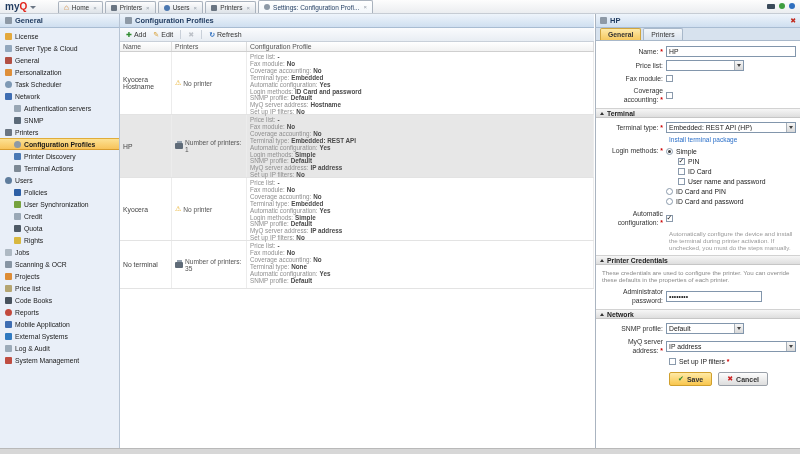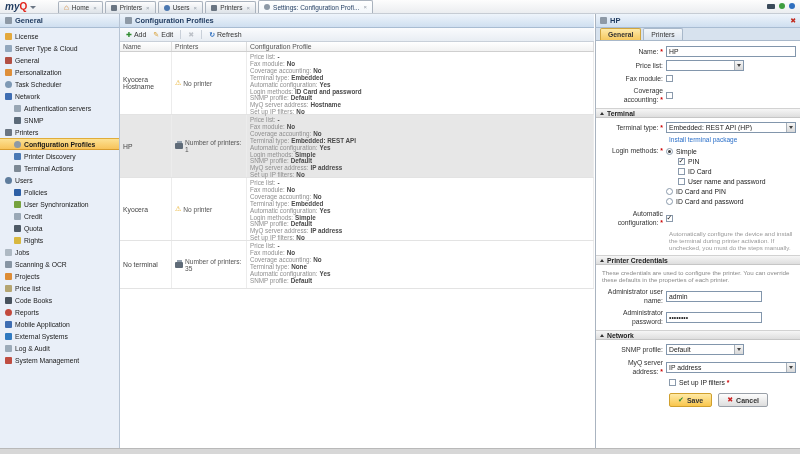--- a/index.html
+++ b/index.html
@@ -4,21 +4,21 @@
 <style>
   * { margin:0; padding:0; box-sizing:border-box; }
   html,body { width:800px; height:454px; overflow:hidden; }
   body { font-family:"Liberation Sans","DejaVu Sans",sans-serif; background:#fff; position:relative; color:#222; }
 
   
   .chrome { position:absolute; left:0; top:0; width:800px; height:14px;
     background:linear-gradient(#fdfdfd,#ebedf0); border-bottom:1px solid #c6ccd4;
     display:flex; align-items:flex-end; }
   .logo { position:absolute; left:5px; top:1px; font-size:10px; font-weight:bold; letter-spacing:0; }
-  .logo .my { color:#1f3a5f;font-style:italic; } .logo .q { color:#e2231a; }
+  .logo .my { color:#1f3a5f; } .logo .q { color:#e2231a; }
   .logo-caret { display:inline-block; width:0; height:0; border-left:3px solid transparent;
     border-right:3px solid transparent; border-top:3px solid #6b7684; margin-left:3px; vertical-align:middle;}
   .tabs { display:flex; gap:2px; margin-left:58px; align-items:flex-end; }
   .tab { height:12px; display:flex; align-items:center; gap:3px; padding:0 5px;
     font-size:6.5px; color:#333; background:linear-gradient(#fdfdfd,#dde2e8);
     border:1px solid #a9b2bd; border-bottom:none; border-radius:2px 2px 0 0; }
   .tab.active { background:linear-gradient(#ffffff,#f2f6fa); height:13px; color:#1f3a5f; }
   .tab .ticon { width:6px; height:6px; border-radius:1px; display:inline-block; }
   .ticon.home { background:none; color:#d07f2a; font-size:8px; line-height:6px; width:auto; }
   .ticon.printer { background:#6a7582; }
@@ -490,24 +490,20 @@
     </div>
     <div class="helptxt">Automatically configure the device and install the terminal during printer activation. If unchecked, you must do the steps manually.</div>
 
     <div class="secbar">
         <span class="sec-arrow"></span>
         <span>Printer Credentials</span>
       </div>
     <div class="desctxt">These credentials are used to configure the printer. You can override these defaults in the properties of each printer.</div>
 
     <div class="frow">
-      <span class="flabel"><span>Administrator user name:</span></span>
-      <input class="tinput w-med" value="admin" style="">
-    </div>
-    <div class="frow">
       <span class="flabel"><span>Administrator password:</span></span>
       <input class="tinput w-med" value="••••••••" style="">
     </div>
 
     <div class="secbar">
         <span class="sec-arrow"></span>
         <span>Network</span>
       </div>
 
     <div class="frow">

